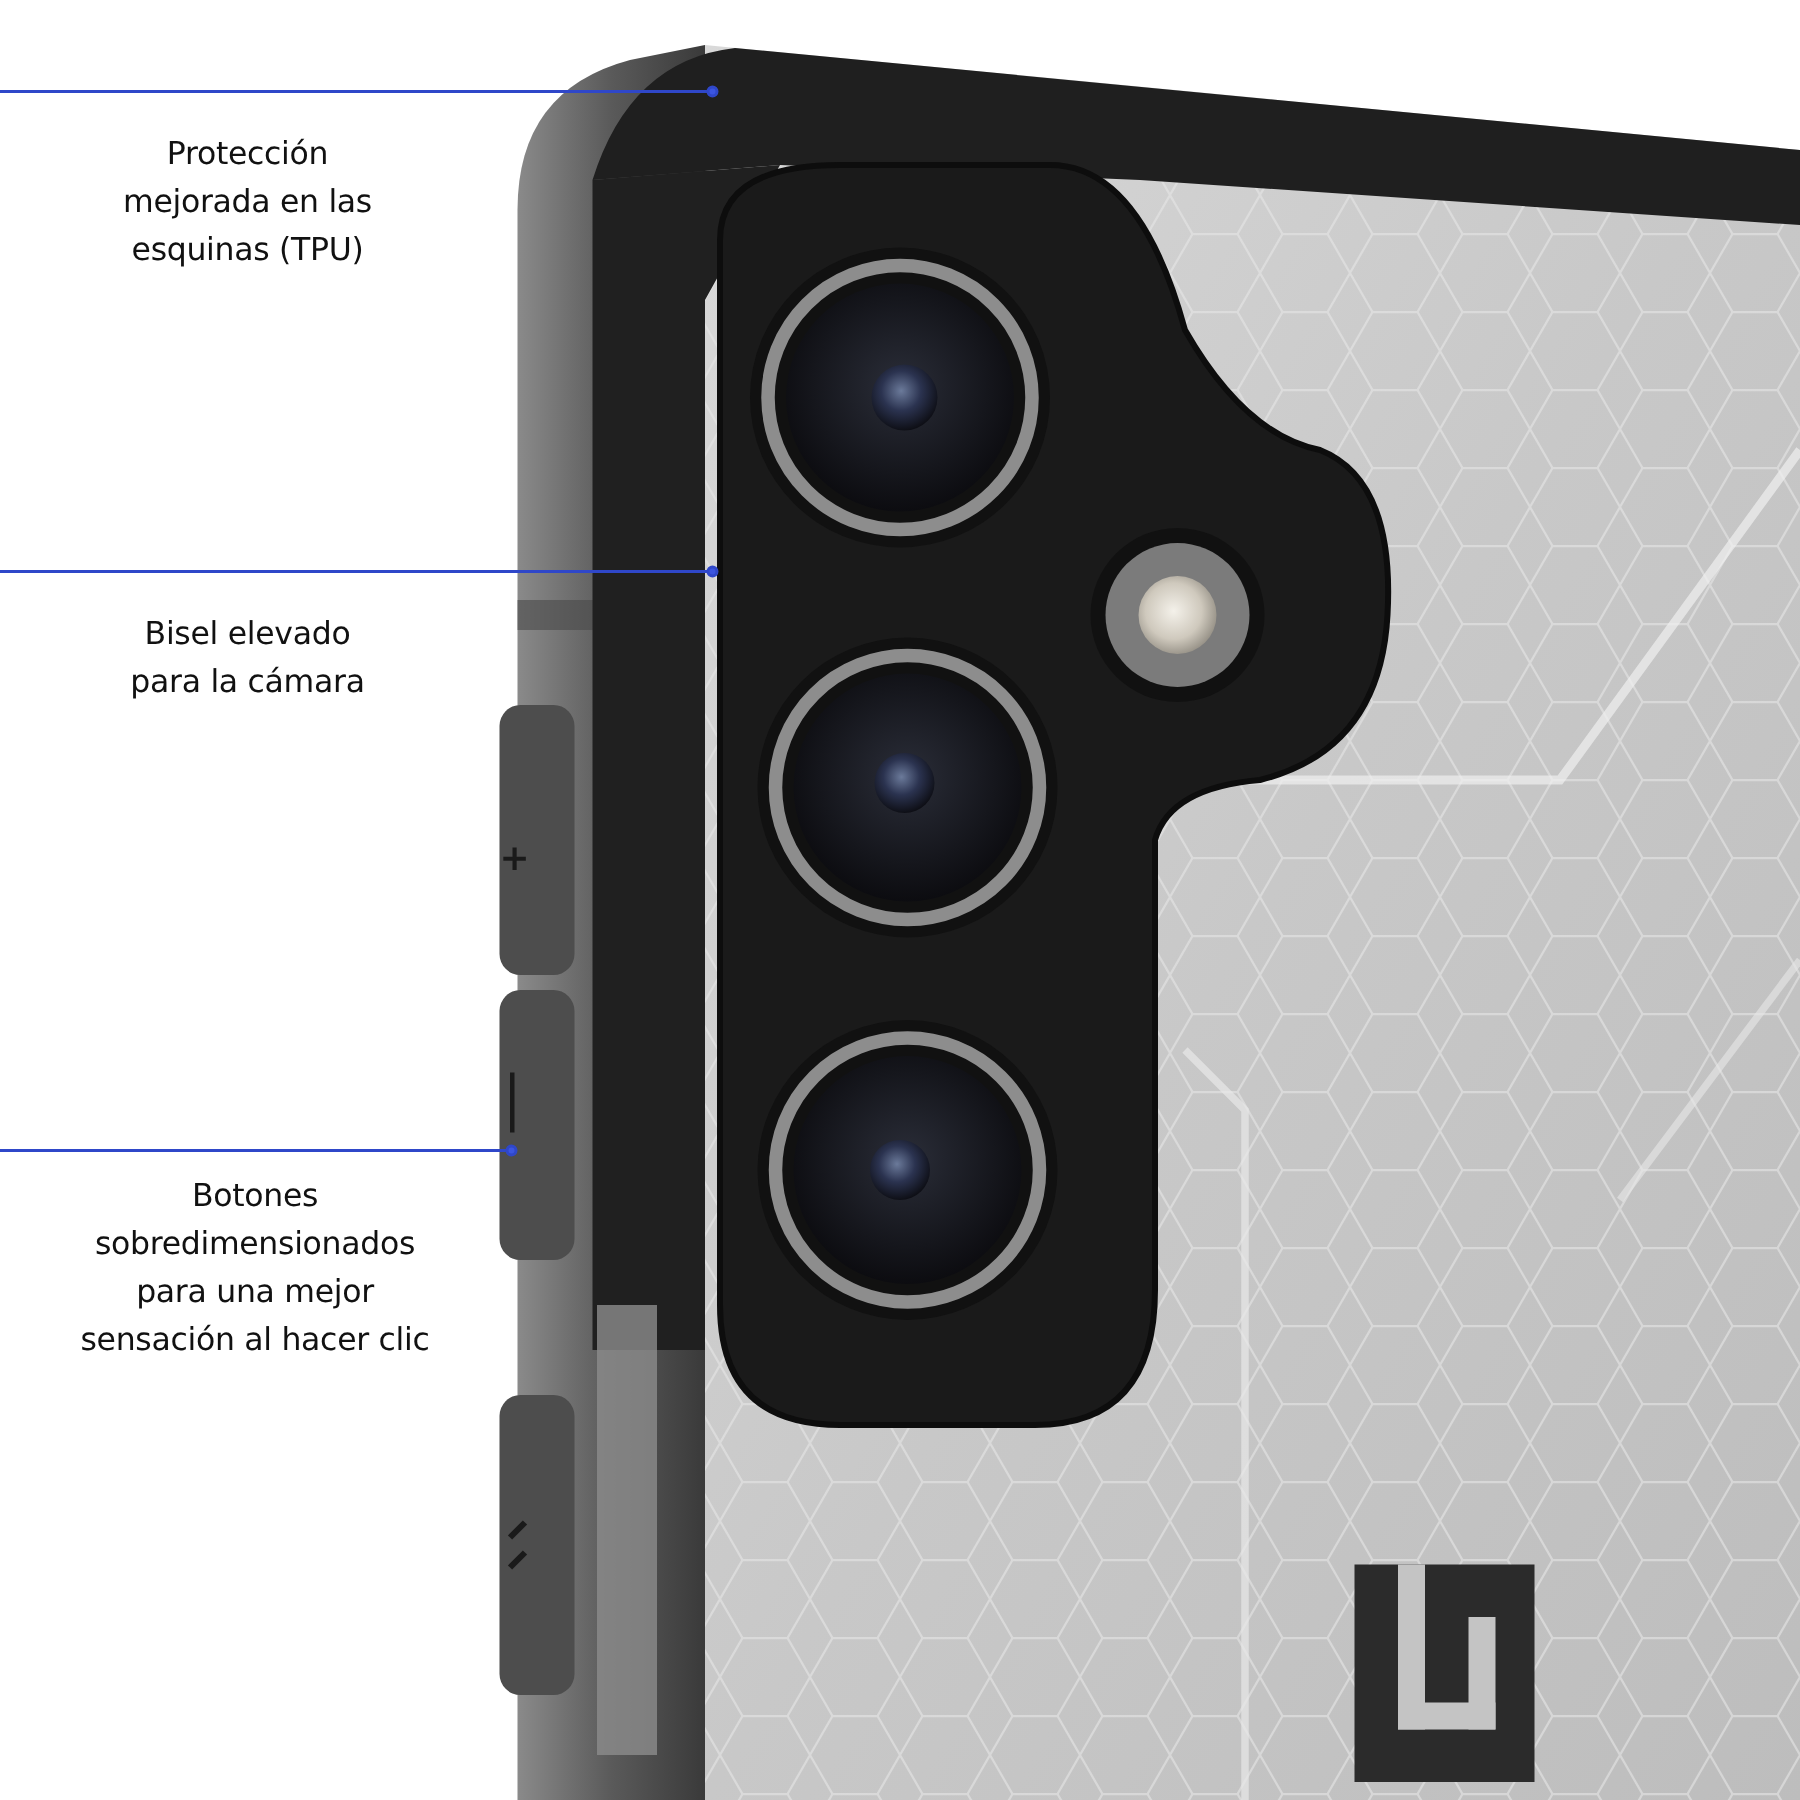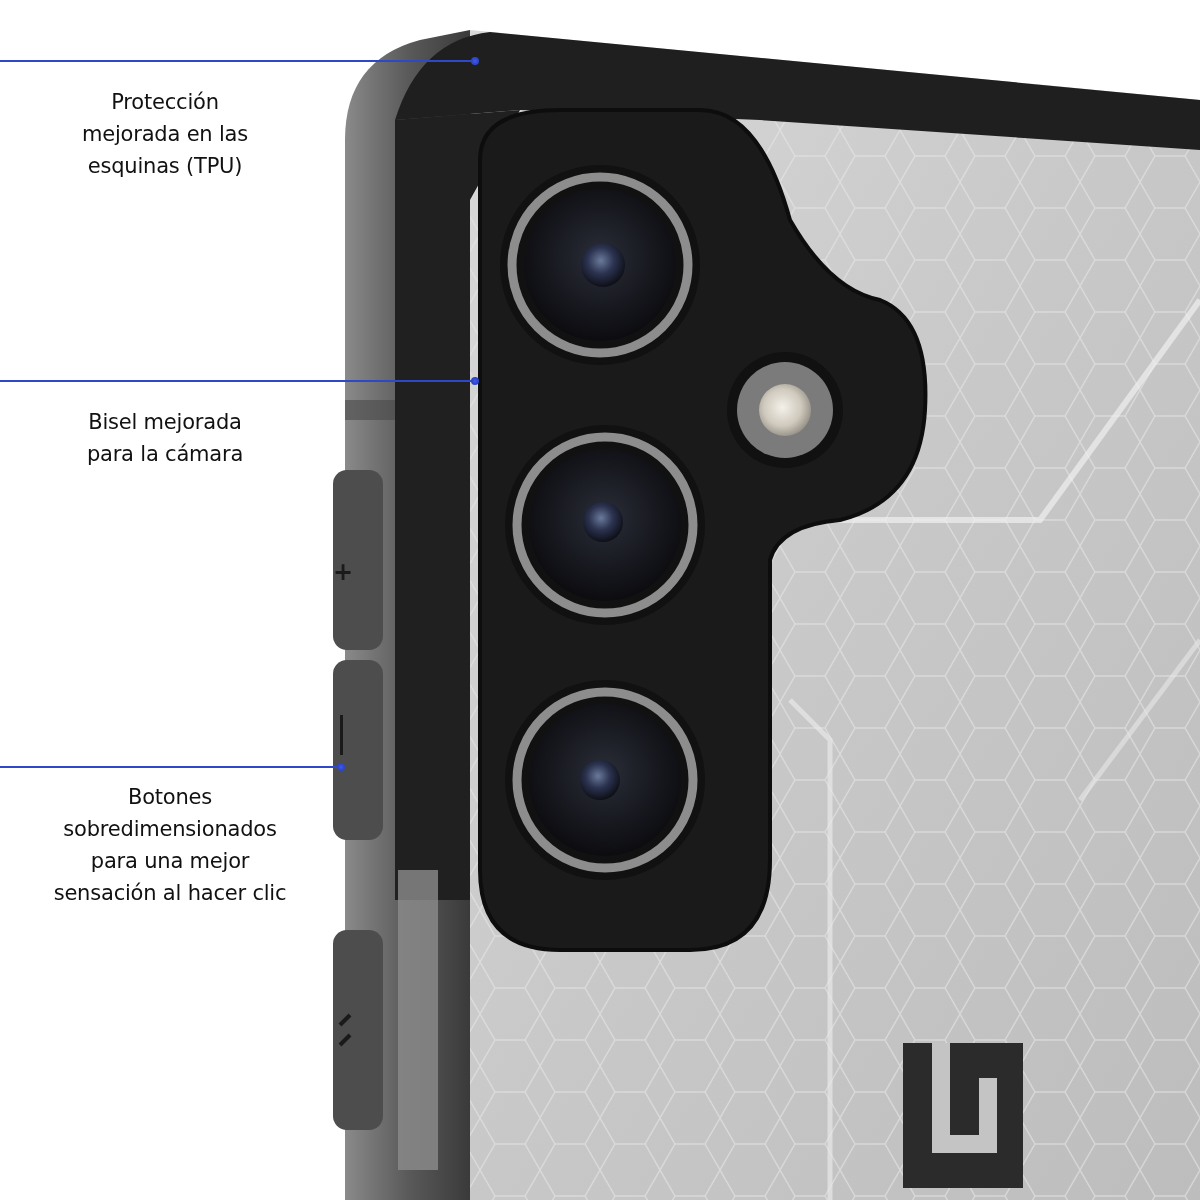--- a/index.html
+++ b/index.html
@@ -121,21 +121,21 @@
     <div class="callout-line" style="top:60px; width:475px;"></div>
     <div class="callout-dot" style="left:471px; top:57px;"></div>
     <div class="callout-text" style="left:40px; top:86px; width:250px;">Protección
 mejorada en las
 esquinas (TPU)</div>
   </div>
 
   <div>
     <div class="callout-line" style="top:380px; width:475px;"></div>
     <div class="callout-dot" style="left:471px; top:377px;"></div>
-    <div class="callout-text" style="left:40px; top:406px; width:250px;">Bisel mejorada
+    <div class="callout-text" style="left:40px; top:406px; width:250px;">Bisel elevado
 para la cámara</div>
   </div>
 
   <div>
     <div class="callout-line" style="top:766px; width:341px;"></div>
     <div class="callout-dot" style="left:337px; top:763px;"></div>
     <div class="callout-text" style="left:20px; top:781px; width:300px;">Botones
 sobredimensionados
 para una mejor
 sensación al hacer clic</div>

